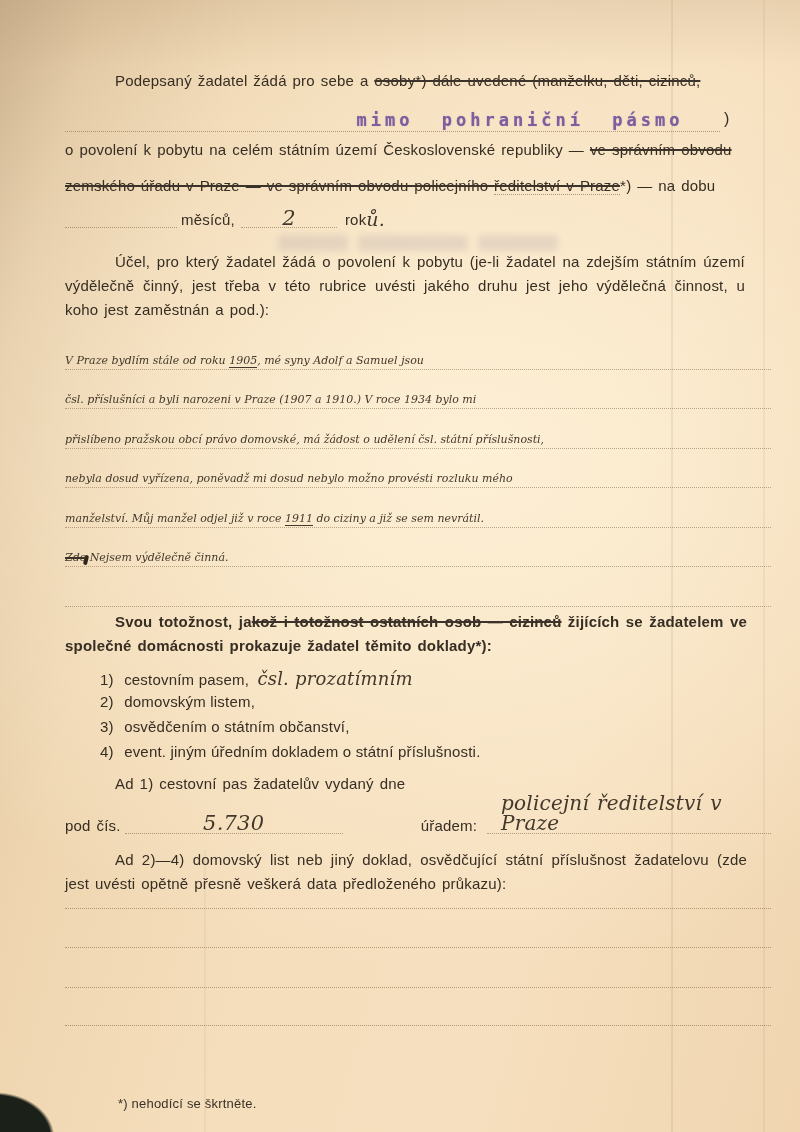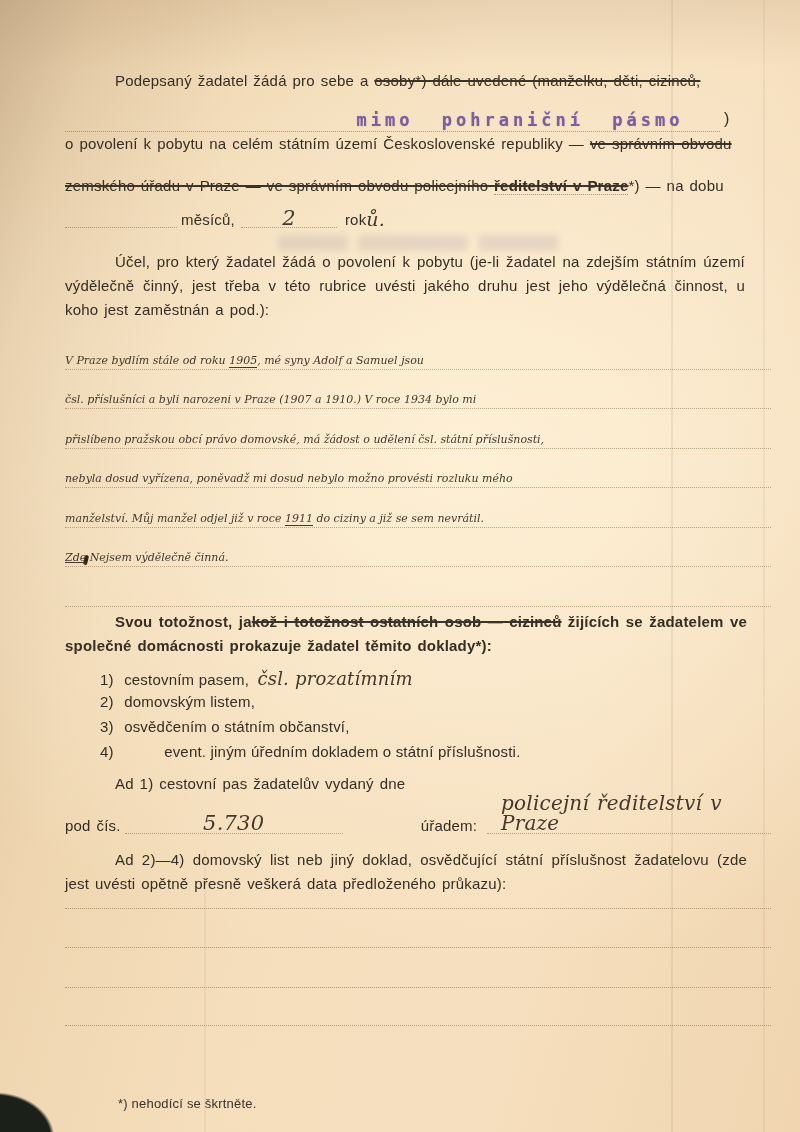--- a/index.html
+++ b/index.html
@@ -21,21 +21,21 @@
   .edge-bottom{position:absolute;left:320px;right:0;bottom:-4px;height:12px;
     background:radial-gradient(ellipse 60% 110% at 50% 160%, #17140f 55%, rgba(23,20,15,0) 60%);}
   .crease{position:absolute;top:0;bottom:0;width:2px;background:rgba(125,92,58,0.10);}
   .ghost{position:absolute;left:278px;top:224px;width:286px;height:38px;filter:blur(3px);opacity:.45;display:flex;gap:10px;align-items:center;}
   .ghost span{display:block;height:16px;background:rgba(125,115,140,0.35);border-radius:3px;}
   .ink-mark{position:absolute;left:84px;top:555px;width:4px;height:10px;background:#2e2519;border-radius:2px;transform:rotate(14deg);}
   
   .p{position:absolute;font-size:15px;line-height:24px;letter-spacing:.2px;word-spacing:1.5px;text-align:justify;}
   .line{position:absolute;font-size:15px;white-space:nowrap;letter-spacing:.2px;word-spacing:1.5px;}
   .st{text-decoration:line-through;text-decoration-thickness:1.6px;text-decoration-color:#3c332a;}
-  .st2{text-decoration:line-through;text-decoration-thickness:1.6px;text-decoration-color:#3c332a;border-bottom:1.5px dotted rgba(122,94,60,.6);font-weight:bold;}
+  .st2{text-decoration:line-through;text-decoration-thickness:1.6px;text-decoration-color:#3c332a;border-bottom:1.5px dotted rgba(122,94,60,.6);}
   .dotrule{position:absolute;border-bottom:1.5px dotted rgba(122,94,60,.55);}
   
   .stamp-row{position:absolute;left:65px;top:103px;width:655px;height:28px;border-bottom:1.5px dotted rgba(122,94,60,.55);}
   .stamp{position:absolute;left:235px;bottom:1px;width:440px;text-align:center;
     font-family:"DejaVu Sans Mono", monospace;font-weight:bold;font-size:17px;
     letter-spacing:4px;word-spacing:14px;color:#7d5fa0;text-shadow:0 0 1px rgba(125,95,160,.65);}
   .paren{position:absolute;left:724px;top:110px;font-size:16px;}
   
   .hw{font-family:"DejaVu Serif", serif;font-style:italic;color:#43382b;}
   .hwblock{position:absolute;left:65px;top:330px;width:706px;}
@@ -69,21 +69,21 @@
 
   <div class="line" style="left:115px;top:72px;">
     <span>Podepsaný žadatel žádá pro sebe a </span><span class="st">osoby*) dále uvedené (manželku, děti, cizinců,</span>
   </div>
 
   <div class="stamp-row">
     <div class="stamp">mimo pohraniční pásmo</div>
   </div>
   <div class="paren">)</div>
 
-  <div class="line" style="left:65px;top:135px;text-align:center;">
+  <div class="line" style="left:65px;top:141px;text-align:center;">
     <span>o povolení k pobytu na celém státním území Československé republiky — </span><span class="st">ve správním obvodu</span>
   </div>
   <div class="line" style="left:65px;top:177px;">
     <span class="st">zemského úřadu v Praze — ve správním obvodu policejního </span><span class="st2">ředitelství v Praze</span><span>*) — na dobu</span>
   </div>
 
   <div class="fieldrow" style="left:65px;top:202px;height:26px;">
     <span class="dotfill" style="width:112px;height:20px;"></span>
     <span style="padding:0 6px 0 4px;">měsíců,</span>
     <span class="dotfill" style="width:96px;height:24px;justify-content:center;">
@@ -105,21 +105,21 @@
     <div class="hwline">
       <span class="hw">přislíbeno pražskou obcí právo domovské, má žádost o udělení čsl. státní příslušnosti,</span>
     </div>
     <div class="hwline">
       <span class="hw">nebyla dosud vyřízena, poněvadž mi dosud nebylo možno provésti rozluku mého</span>
     </div>
     <div class="hwline">
       <span class="hw"><span>manželství. Můj manžel odjel již v roce </span><span class="u">1911</span><span> do ciziny a již se sem nevrátil.</span></span>
     </div>
     <div class="hwline">
-      <span class="hw"><span class="st" style="text-decoration-thickness:2px;text-decoration:underline;">Zde</span>&nbsp;<span>Nejsem výdělečně činná.</span></span>
+      <span class="hw"><span class="st" style="text-decoration-thickness:2px;">Zde</span>&nbsp;<span>Nejsem výdělečně činná.</span></span>
     </div>
     <div class="hwline"></div>
   </div>
 
   <div class="p" style="left:65px;top:610px;width:682px;text-indent:50px;font-weight:bold;">
     <span>Svou totožnost, ja</span><span class="st">kož i totožnost ostatních osob — cizinců</span><span> žijících se žadatelem ve společné domácnosti prokazuje žadatel těmito doklady*):</span>
   </div>
 
   <div class="list-item" style="left:100px;top:668px;">
     <span>1)</span>
@@ -129,21 +129,21 @@
   <div class="list-item" style="left:100px;top:693px;">
     <span>2)</span>
     <span style="padding-left:6px;">domovským listem,</span>
   </div>
   <div class="list-item" style="left:100px;top:718px;">
     <span>3)</span>
     <span style="padding-left:6px;">osvědčením o státním občanství,</span>
   </div>
   <div class="list-item" style="left:100px;top:743px;">
     <span>4)</span>
-    <span style="padding-left:6px;margin-left:40px;">event. jiným úředním dokladem o státní příslušnosti.</span>
+    <span style="padding-left:6px;">event. jiným úředním dokladem o státní příslušnosti.</span>
   </div>
 
   <div class="fieldrow" style="left:65px;top:762px;width:706px;height:30px;">
     <span style="padding-left:50px;white-space:nowrap;">Ad 1) cestovní pas žadatelův vydaný dne</span>
   </div>
 
   <div class="fieldrow" style="left:65px;top:802px;width:706px;height:32px;">
     <span style="white-space:nowrap;">pod čís.</span>
     <span class="dotfill" style="width:218px;height:30px;margin-left:4px;justify-content:center;">
       <span class="hw" style="font-size:21px;line-height:20px;">5.730</span>

